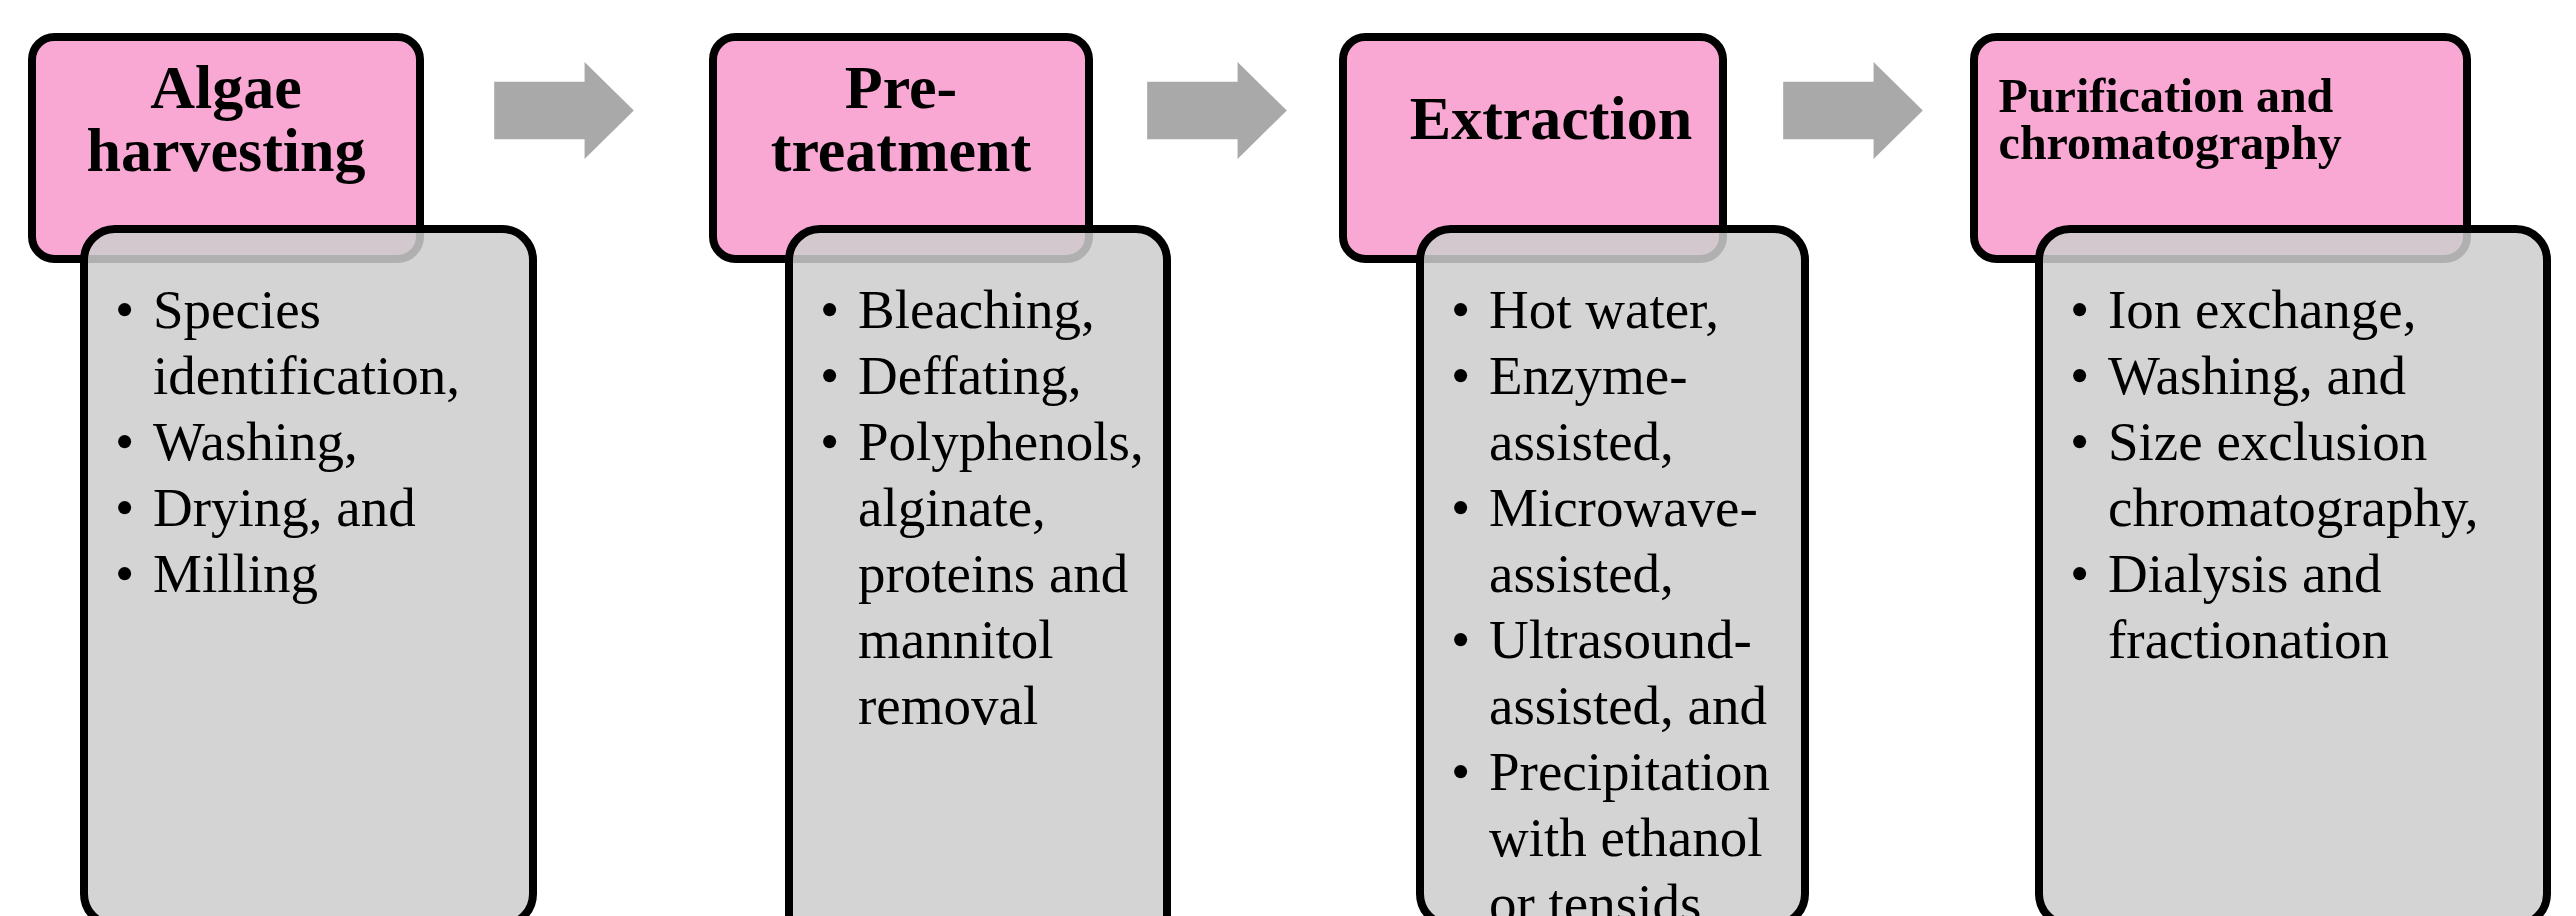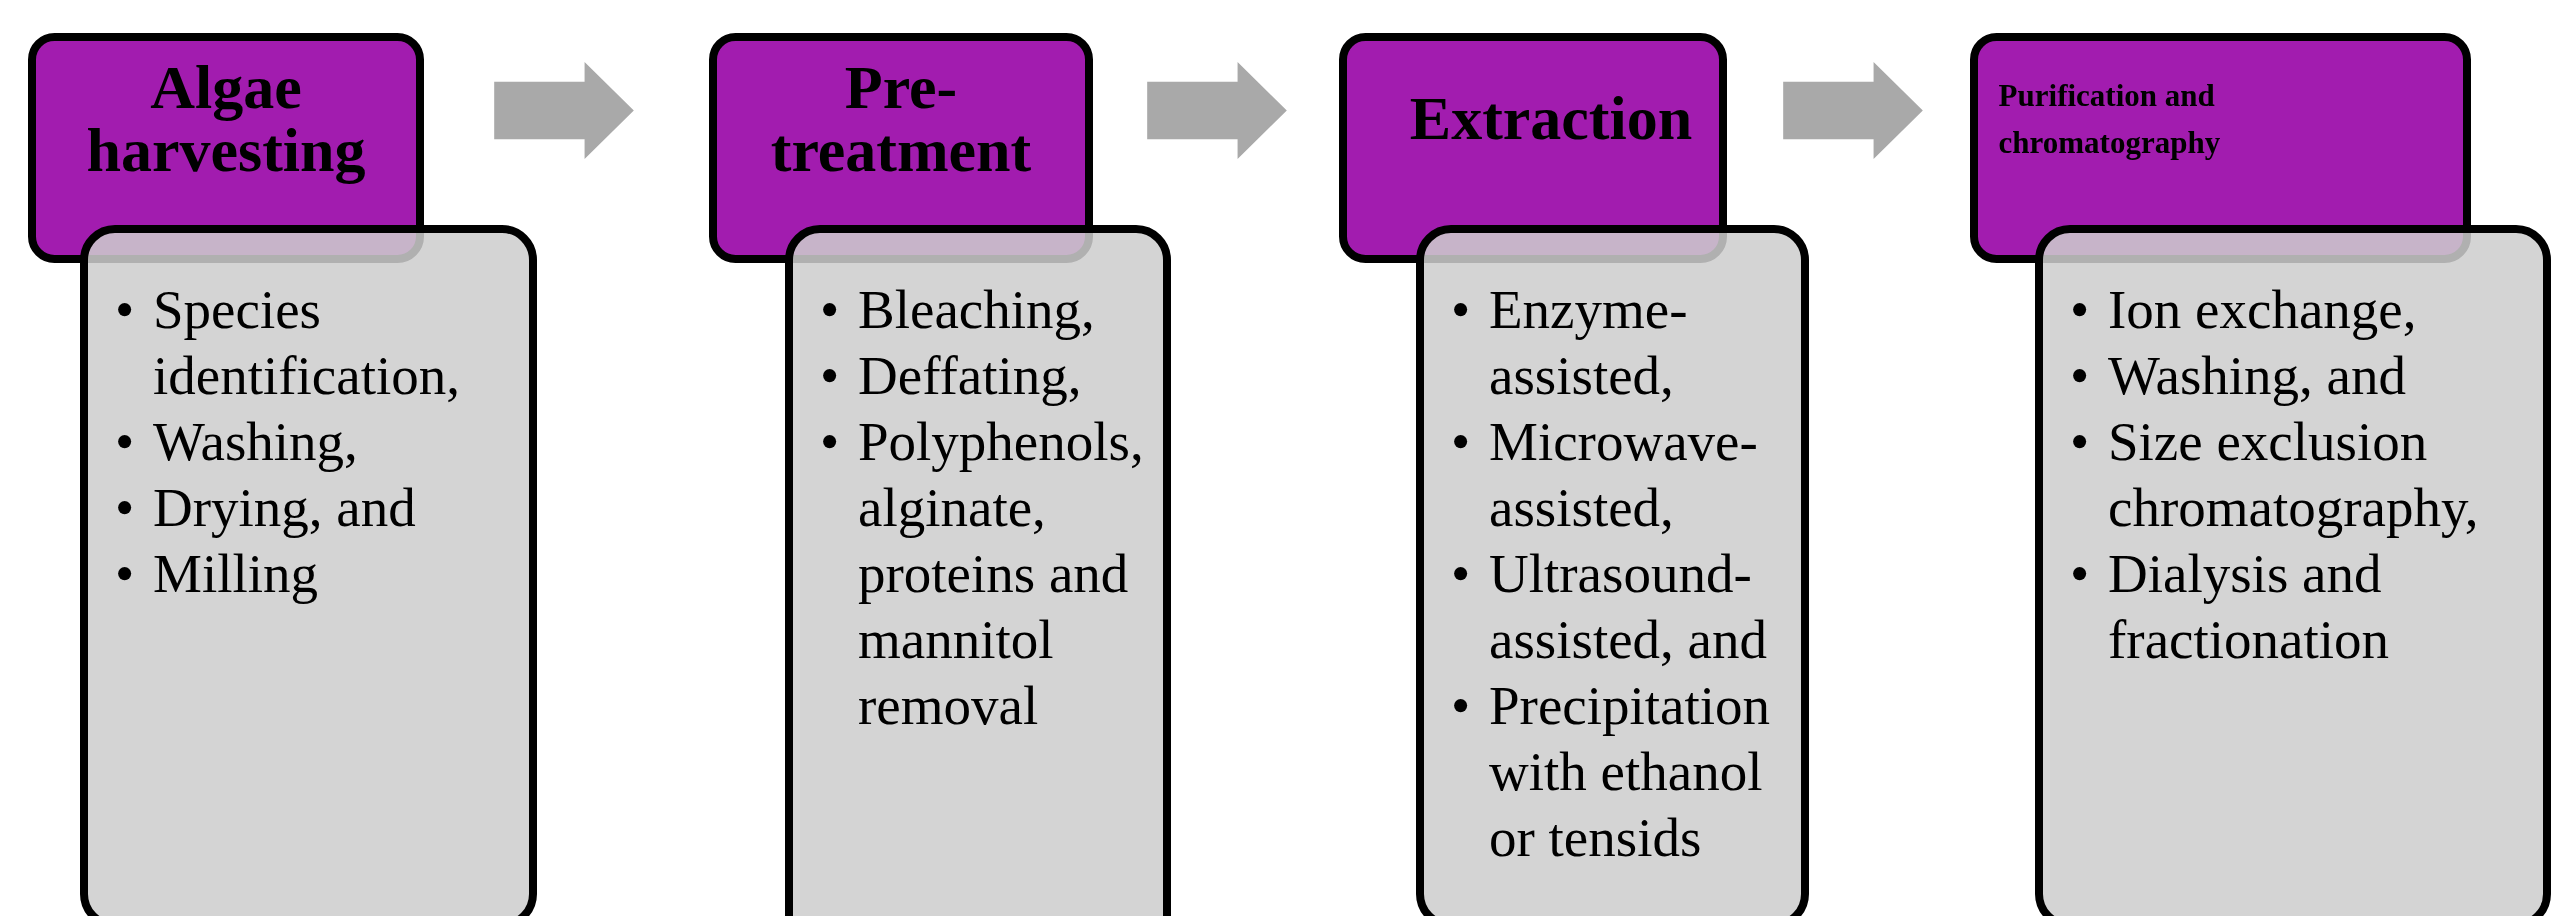--- a/index.html
+++ b/index.html
@@ -14,21 +14,21 @@
     background: #ffffff;
     overflow: hidden;
     font-family: "Liberation Serif", "DejaVu Serif", serif;
     color: #000000;
   }
   .stage { position: absolute; inset: 0; }
 
   
   .title-box {
     position: absolute;
-    background: #a21caf;
+    background: #f9a8d4;
     border: 8px solid #000000;
     border-radius: 26.5px;
     box-sizing: border-box;
     display: flex;
     align-items: center;
     justify-content: center;
     padding-bottom: 59px;
   }
   .title-text {
     font-weight: bold;
@@ -66,21 +66,21 @@
   
   .s1 .title-box   { left: 28px;   top: 33px;  width: 396px; height: 230px; }
   .s1 .details-box { left: 80px;  top: 184px; width: 457px; height: 704px; }
   .s2 .title-box   { left: 709px;  top: 33px;  width: 384px; height: 230px; }
   .s2 .details-box { left: 785px; top: 184px; width: 386px; height: 876px; }
   .s3 .title-box   { left: 1339px; top: 33px;  width: 388px; height: 230px; padding-left: 36px; }
   .s3 .details-box { left: 1416px; top: 184px; width: 393px; height: 704px; }
   .s4 .title-box   { left: 1970px; top: 33px;  width: 501px; height: 230px;
                      justify-content: flex-start; padding-left: 20.6px; }
   .s4 .details-box { left: 2035px; top: 184px; width: 516px; height: 704px; }
-  .s4 .title-text  { font-size: 31px; line-height: 47px; text-align: left; }
+  .s4 .title-text  { font-size: 48px; line-height: 47px; text-align: left; }
 
   
   .arrow {
     position: absolute;
     top: 62px;
     width: 140px;
     height: 97px;
   }
   .a1 { left: 494px; }
   .a2 { left: 1147px; }
@@ -127,20 +127,21 @@
   <svg class="arrow a2" viewBox="0 0 190 132">
     <polygon points="0,27 123,27 123,0 190,66 123,132 123,105 0,105" fill="#a9a9a9"></polygon>
   </svg>
 
   <div class="stage s3">
     <div class="title-box">
       <div class="title-text">Extraction</div>
     </div>
     <div class="details-box">
       <ul class="details-list">
+        <li>Hot water,</li>
         <li>Enzyme-assisted,</li>
         <li>Microwave-assisted,</li>
         <li>Ultrasound-assisted, and</li>
         <li>Precipitation with ethanol or tensids</li>
       </ul>
     </div>
   </div>
 
   <svg class="arrow a3" viewBox="0 0 190 132">
     <polygon points="0,27 123,27 123,0 190,66 123,132 123,105 0,105" fill="#a9a9a9"></polygon>

